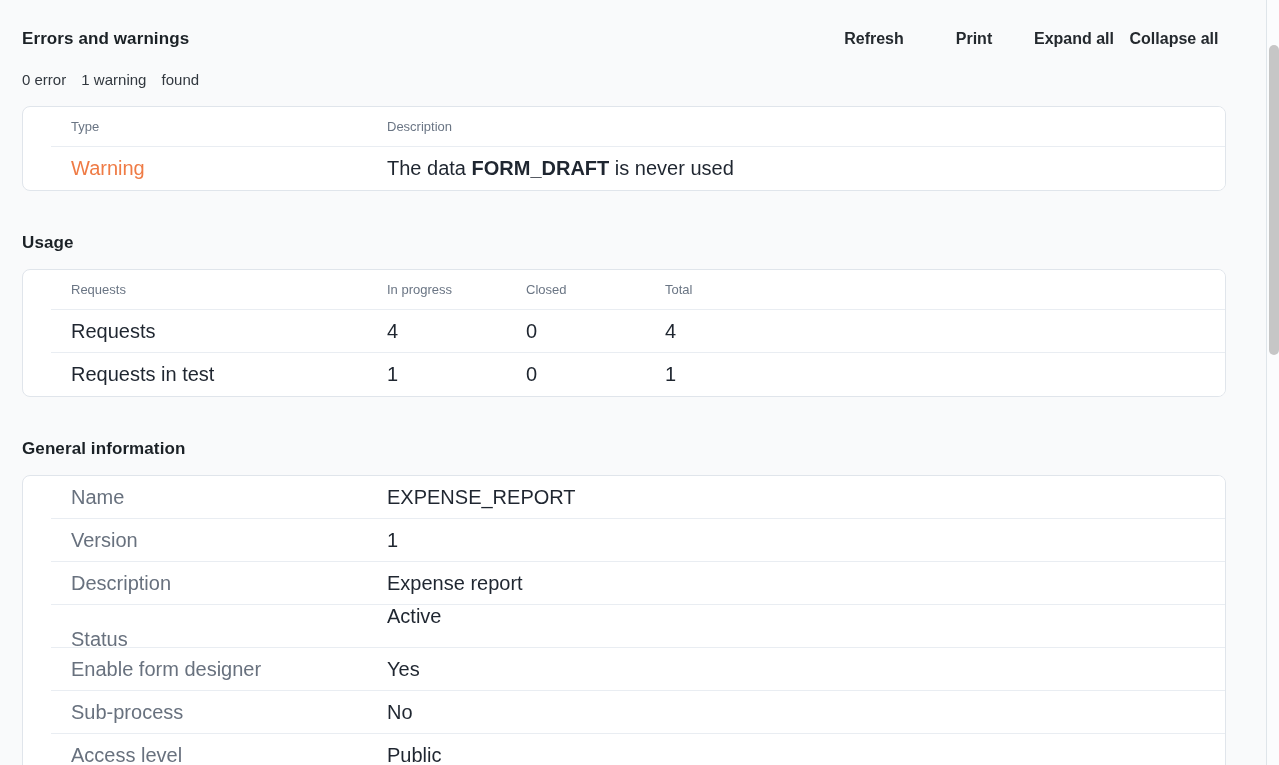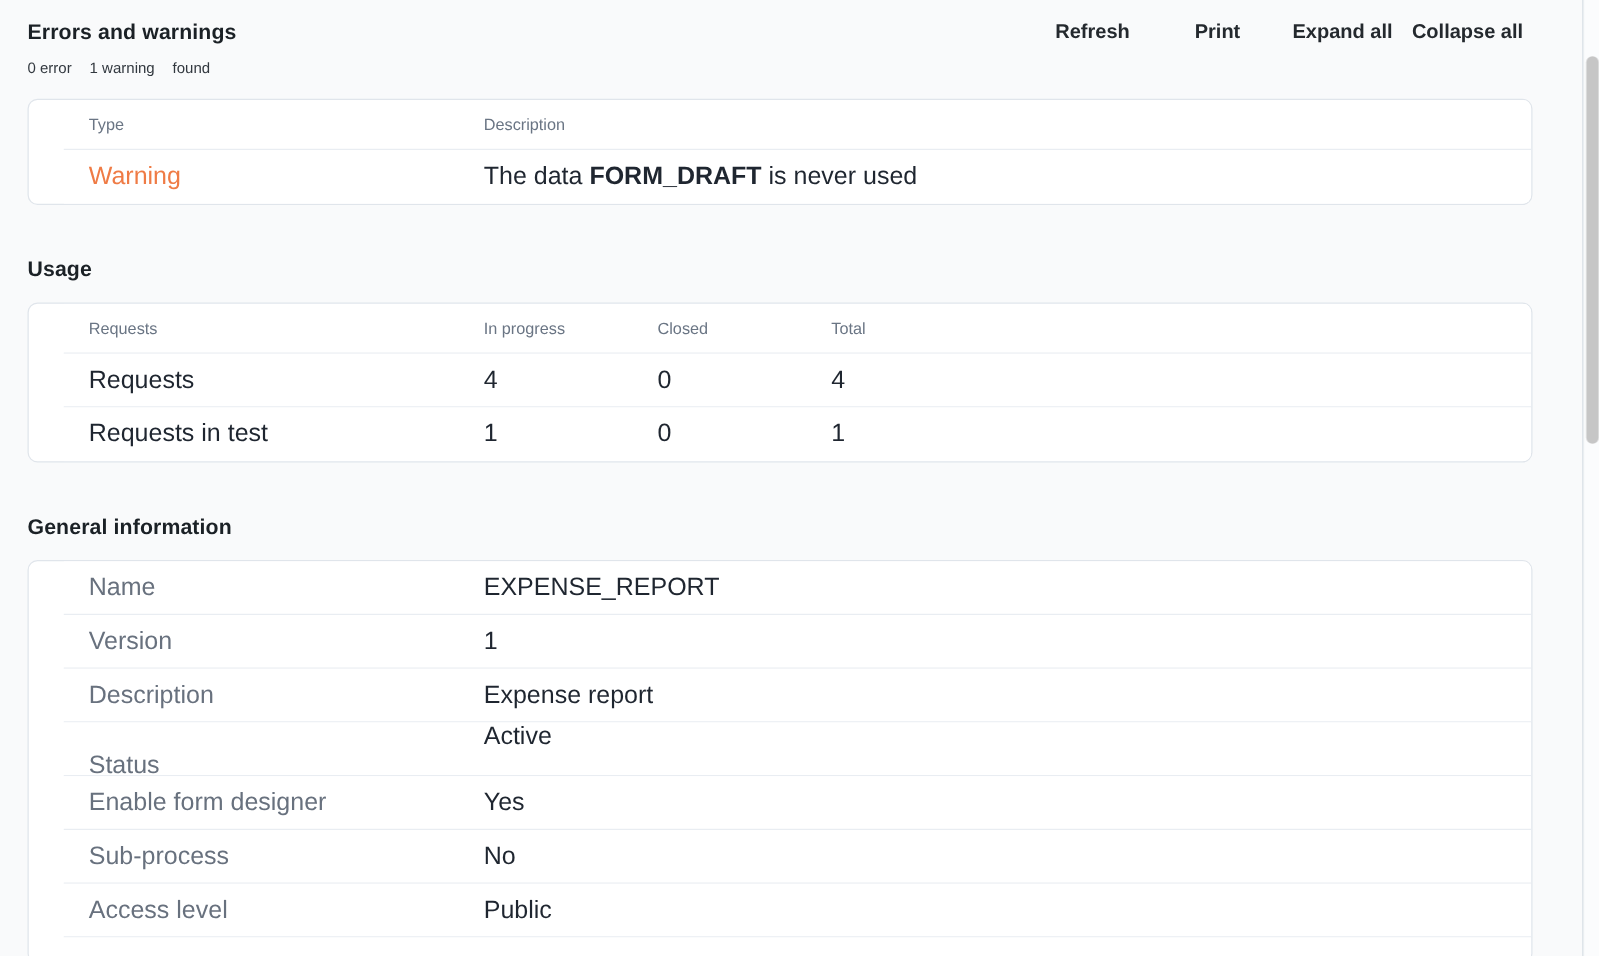--- a/index.html
+++ b/index.html
@@ -10,21 +10,21 @@
     background: #f9fafb;
     color: #23292f;
   }
   .content {
     position: absolute;
     left: 22px; top: 0;
     width: 1204px;
   }
   
   .header-row {
-    padding-top: 13px;
+    padding-top: 26px;
     display: flex;
     align-items: center;
     justify-content: space-between;
   }
   .page-title {
     font-size: 17px;
     font-weight: 700;
     color: #1b2126;
     letter-spacing: 0.1px;
   }
@@ -36,22 +36,22 @@
     border: none;
     font-family: "Liberation Sans", sans-serif;
     font-size: 16px;
     font-weight: 700;
     color: #24292e;
     cursor: pointer;
     white-space: nowrap;
     padding: 4px 0;
   }
   .summary {
-    margin-top: 8px;
-    font-size: 12px;
+    margin-top: 19px;
+    font-size: 15px;
     color: #32383f;
   }
   .summary span { margin-right: 11px; }
   
   .card {
     background: #ffffff;
     border: 1px solid #e0e5eb;
     border-radius: 8px;
     overflow: hidden;
     padding-left: 28px;

